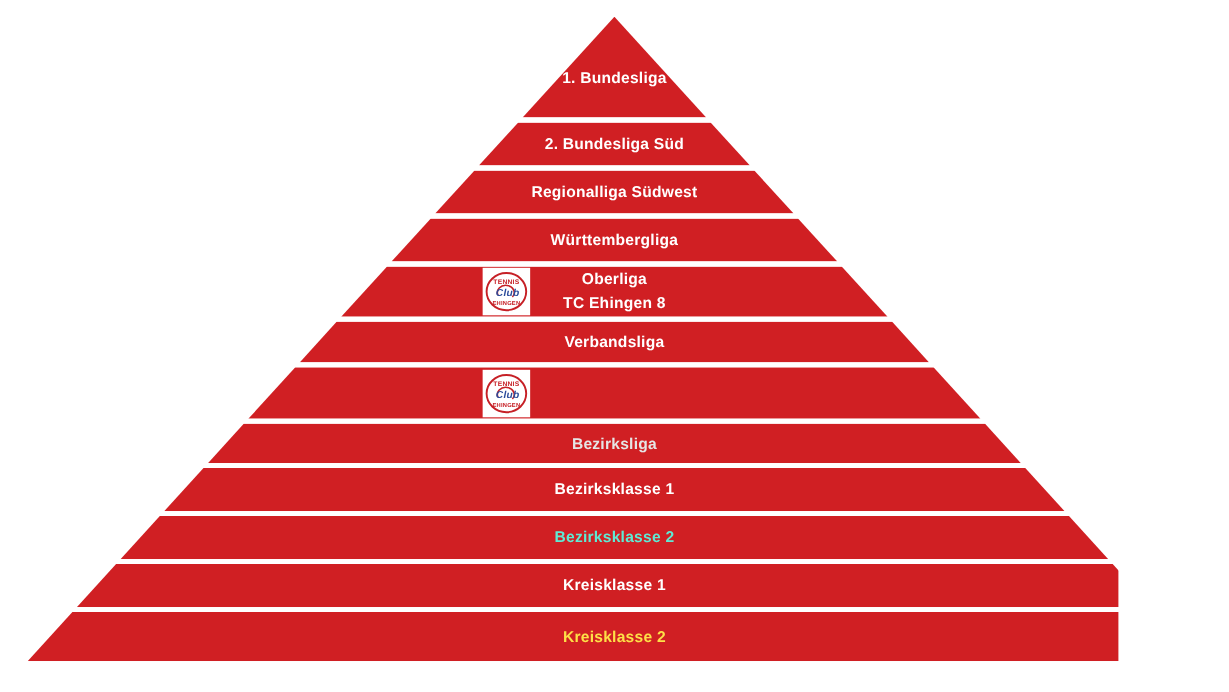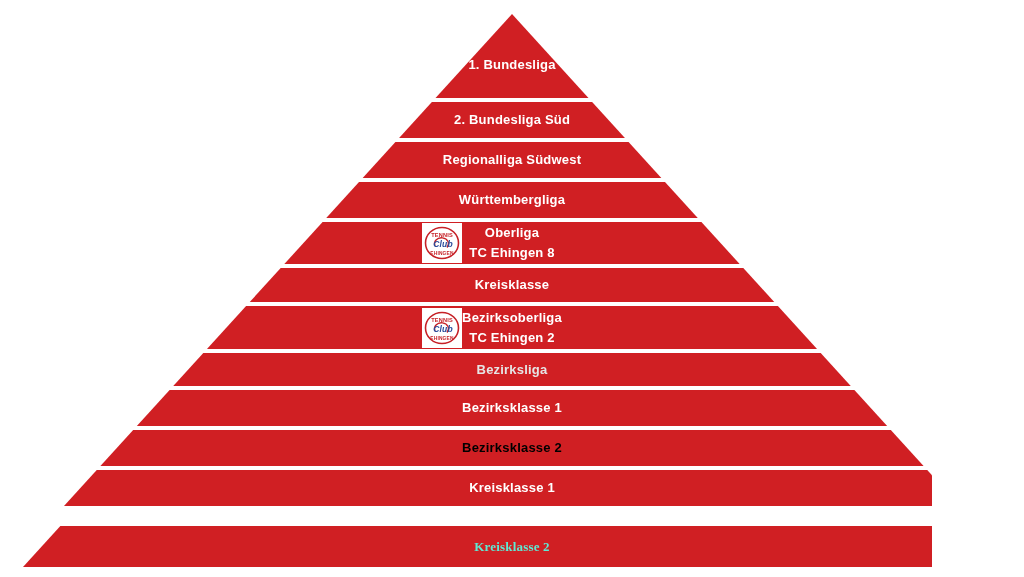--- a/index.html
+++ b/index.html
@@ -25,21 +25,21 @@
   }
   .row.apex {
     align-items: flex-end;
     box-sizing: border-box;
     padding-bottom: 25px;
   }
   .lbl { text-align: center; line-height: 16px; }
   .lbl.two { line-height: 20px; }
   .club-logo {
     position: absolute;
-    left: 422px;
+    left: 402px;
     top: 50%;
     transform: translateY(-50%);
     width: 40px;
     height: 40px;
     display: block;
   }
   .club-logo svg { display: block; width: 40px; height: 40px; font-family: "Liberation Sans", sans-serif; }
 </style>
 </head>
 <body>
@@ -73,53 +73,49 @@
         <text x="20" y="31.5" text-anchor="middle" font-size="4.8" font-weight="bold" fill="#c62026">EHINGEN</text>
       </svg>
     </span>
     <div class="lbl two">
       <div>Oberliga</div>
       <div>TC Ehingen 8</div>
     </div>
   </div>
 
   <div class="row" style="top: 268px; height: 34px; background: rgb(208, 31, 35); color: rgb(255, 255, 255); clip-path: polygon(280.704px 0px, 743.296px 0px, 774.257px 34px, 249.743px 34px);">
-    <div class="lbl">Kreisklasse</div>
+    <div class="lbl">Verbandsliga</div>
   </div>
 
   <div class="row" style="top: 306px; height: 43px; background: rgb(208, 31, 35); color: rgb(255, 255, 255); clip-path: polygon(246.101px 0px, 777.899px 0px, 817.056px 43px, 206.944px 43px);">
     <span class="club-logo">
       <svg viewBox="0 0 40 40">
         <rect x="0" y="0" width="40" height="40" fill="#ffffff"></rect>
         <ellipse cx="20" cy="20" rx="16.5" ry="15.5" fill="none" stroke="#c62026" stroke-width="1.6"></ellipse>
         <text x="20" y="13.5" text-anchor="middle" font-size="5.6" font-weight="bold" fill="#c62026">TENNIS</text>
         <path d="M 13 23 A 7 6 0 1 1 25 24.5" fill="none" stroke="#c62026" stroke-width="1.3"></path>
         <text x="21" y="23.5" text-anchor="middle" font-size="8.5" font-style="italic" fill="#2a4b9b">Club</text>
         <text x="20" y="31.5" text-anchor="middle" font-size="4.8" font-weight="bold" fill="#c62026">EHINGEN</text>
       </svg>
     </span>
-    <div class="lbl two">
-      <div>Bezirksoberliga</div>
-      <div>TC Ehingen 2</div>
-    </div>
   </div>
 
   <div class="row" style="top: 353px; height: 33px; background: rgb(208, 31, 35); color: #e5e5e5; clip-path: polygon(203.302px 0px, 820.698px 0px, 850.749px 33px, 173.251px 33px);">
     <div class="lbl">Bezirksliga</div>
   </div>
 
   <div class="row" style="top: 390px; height: 36px; background: rgb(208, 31, 35); color: rgb(255, 255, 255); clip-path: polygon(169.609px 0px, 854.391px 0px, 887.173px 36px, 136.827px 36px);">
     <div class="lbl">Bezirksklasse 1</div>
   </div>
 
-  <div class="row" style="top: 430px; height: 36px; background: rgb(208, 31, 35); color: #000000; clip-path: polygon(133.184px 0px, 890.816px 0px, 923.598px 36px, 100.402px 36px);">
+  <div class="row" style="top: 430px; height: 36px; background: rgb(208, 31, 35); color: #5eead4; clip-path: polygon(133.184px 0px, 890.816px 0px, 923.598px 36px, 100.402px 36px);">
     <div class="lbl">Bezirksklasse 2</div>
   </div>
 
   <div class="row" style="top: 470px; height: 36px; background: rgb(208, 31, 35); color: rgb(255, 255, 255); clip-path: polygon(96.7598px 0px, 927.24px 0px, 960.022px 36px, 63.9777px 36px); justify-content: center;">
     <div class="lbl">Kreisklasse 1</div>
   </div>
 
-  <div class="row" style="top: 526px; height: 41px; background: rgb(208, 31, 35); color: #5eead4; clip-path: polygon(60.3352px 0px, 963.665px 0px, 1001px 41px, 23px 41px); font-family: Liberation Serif, serif;">
+  <div class="row" style="top: 510px; height: 41px; background: rgb(208, 31, 35); color: #fde047; clip-path: polygon(60.3352px 0px, 963.665px 0px, 1001px 41px, 23px 41px);">
     <div class="lbl">Kreisklasse 2</div>
   </div>
 
 </div>
 
 </body></html>

